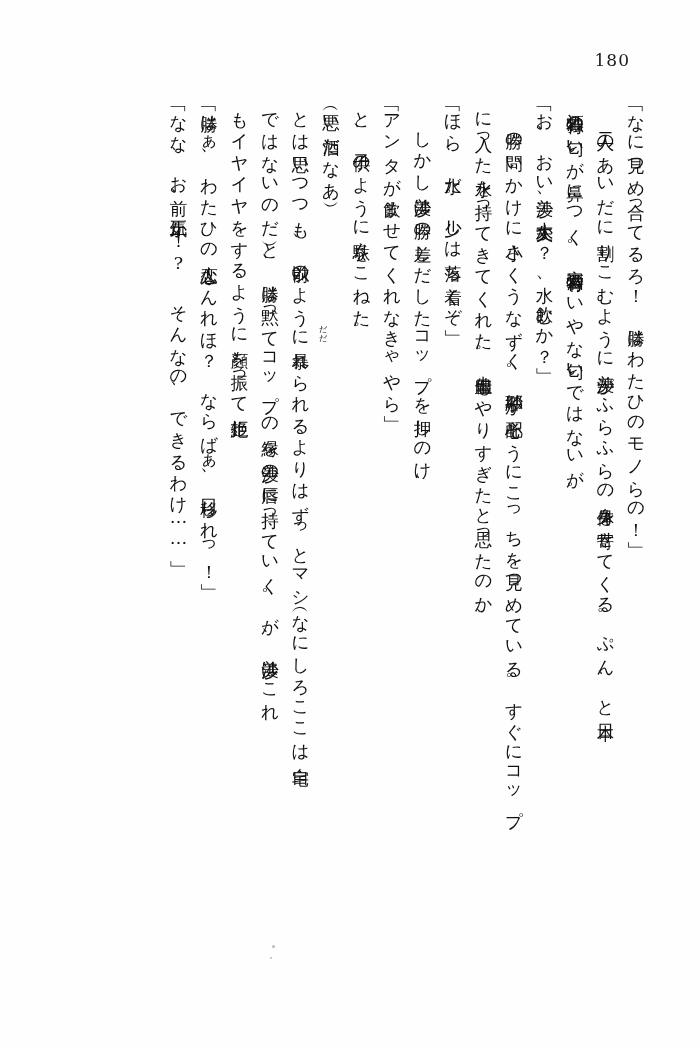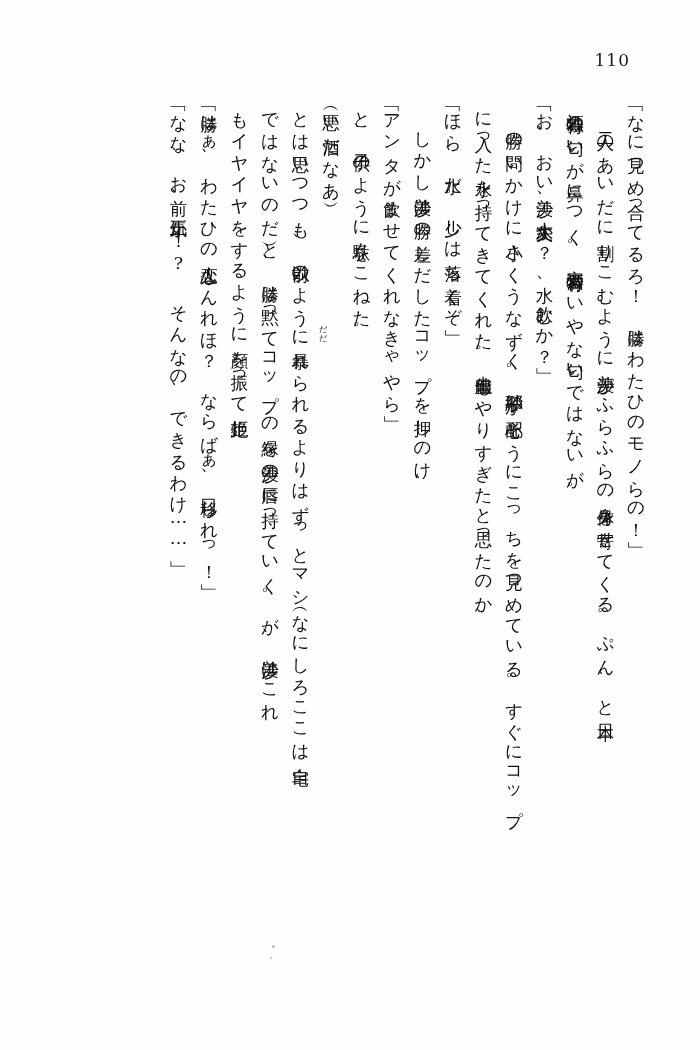--- a/index.html
+++ b/index.html
@@ -69,21 +69,21 @@
     position: absolute;
     background: #bbbbbb;
     border-radius: 50%;
   }
 </style>
 </head>
 <body>
 
 <div class="page">
 
-  <div class="page-number">110</div>
+  <div class="page-number">180</div>
 
   <div class="text-block">
     <div class="line">「なに見つめ合ってるろ！　勝はわたひのモノらの！」</div>
     <div class="line">　二人のあいだに割りこむように美沙がふらふらの身体を寄せてくる。ぷん、と日本</div>
     <div class="line">酒独特の匂いが鼻につく。安酒特有のいやな匂いではないが。</div>
     <div class="line">「お、おい美沙、大丈夫か？　水、飲むか？」</div>
     <div class="line">　勝の問いかけに小さくうなずく。紗耶子が心配そうにこっちを見つめている。すぐにコップ</div>
     <div class="line">に入った水を持ってきてくれた。由佳里もやりすぎたと思ったのか、</div>
     <div class="line">「ほら、水だ。少しは落ち着くぞ」</div>
     <div class="line">　しかし美沙は勝の差しだしたコップを押しのけ、</div>

